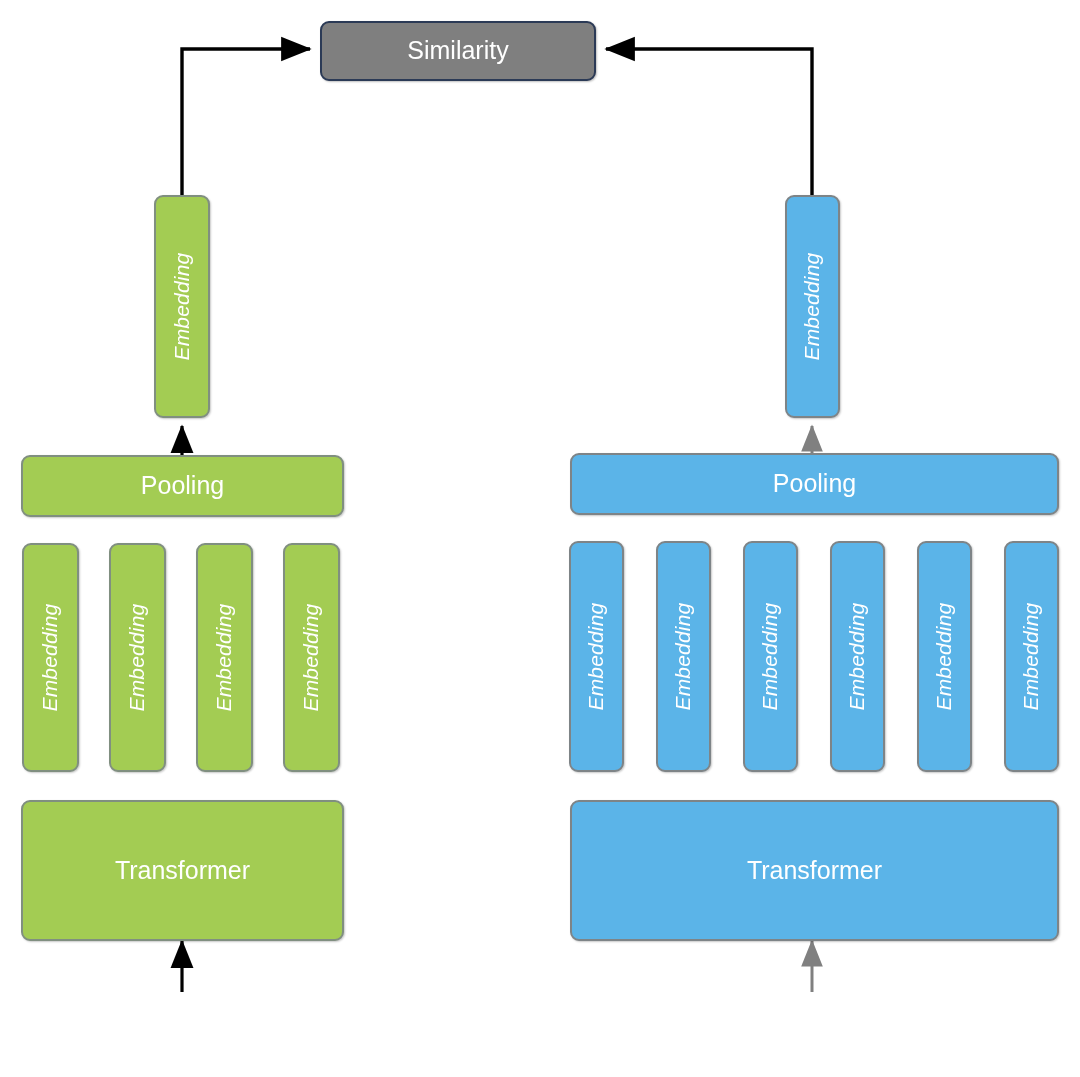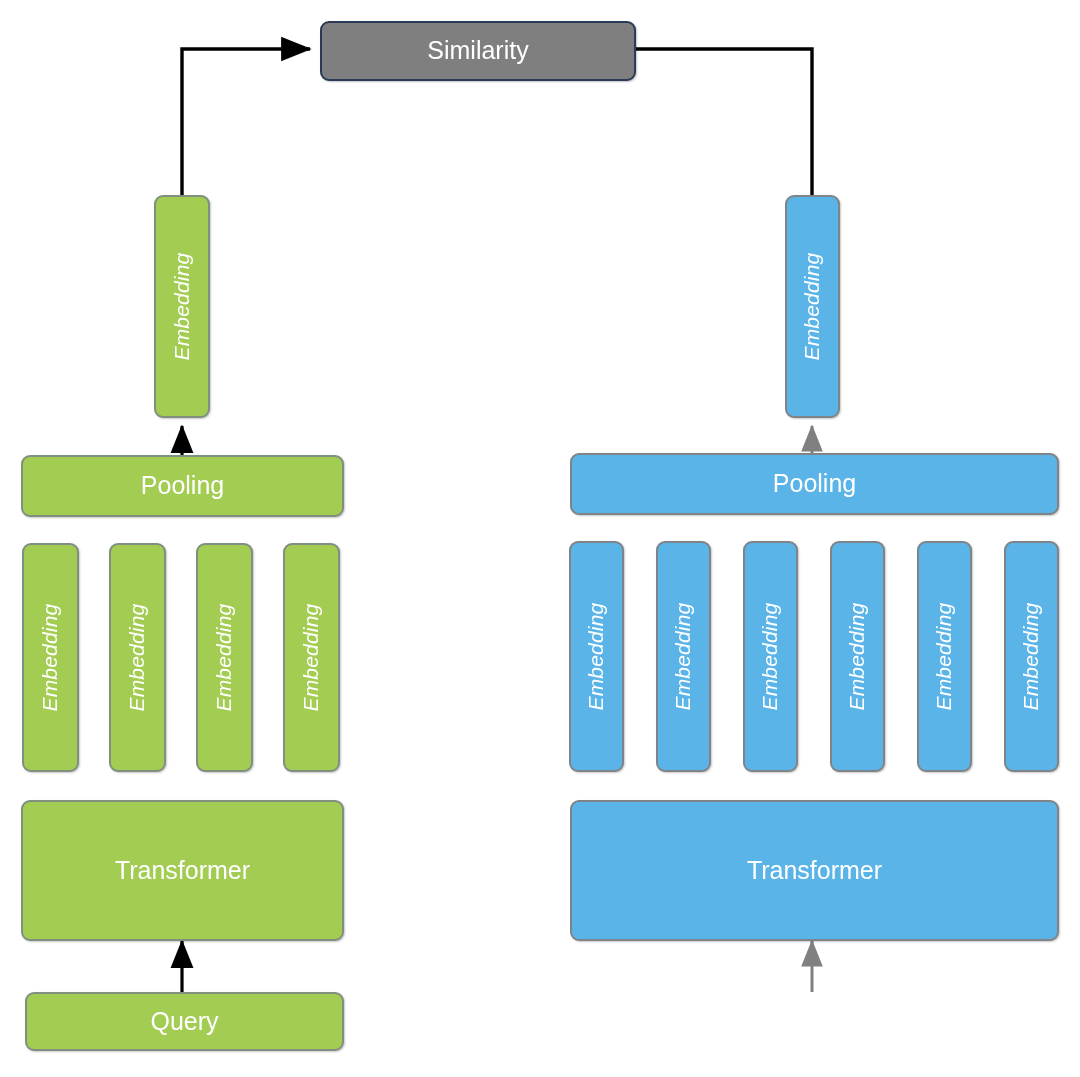--- a/index.html
+++ b/index.html
@@ -92,21 +92,21 @@
 
     <path d="M182,195 L182,49 L310,49" stroke="#000000" stroke-width="3.4" fill="none" marker-end="url(#arrow-black)"></path>
 
     <path d="M812,992 L812,941" stroke="#808080" stroke-width="3" fill="none" marker-end="url(#arrow-gray)"></path>
 
     <path d="M812,453 L812,426" stroke="#808080" stroke-width="3" fill="none" marker-end="url(#arrow-gray)"></path>
 
     <path d="M812,195 L812,49 L606,49" stroke="#000000" stroke-width="3.4" fill="none" marker-end="url(#arrow-black)"></path>
   </svg>
 
-  <div class="node gray similarity horizontal" style="left:320px; top:21px; width:316px; height:60px;">
+  <div class="node gray similarity horizontal" style="left:320px; top:21px; width:276px; height:60px;">
     <span class="lbl">Similarity</span>
   </div>
 
   <div class="node green vertical" style="left:154px; top:195px; width:56px; height:223px;">
     <span class="lbl">Embedding</span>
   </div>
 
   <div class="node green horizontal" style="left:21px; top:455px; width:323px; height:62px;">
     <span class="lbl">Pooling</span>
   </div>
@@ -121,23 +121,20 @@
     <span class="lbl">Embedding</span>
   </div>
   <div class="node green vertical" style="left:283px; top:543px; width:57px; height:229px;">
     <span class="lbl">Embedding</span>
   </div>
 
   <div class="node green horizontal" style="left:21px; top:800px; width:323px; height:141px;">
     <span class="lbl">Transformer</span>
   </div>
 
-  <div class="node green horizontal" style="left:25px; top:992px; width:319px; height:59px;">
-    <span class="lbl">Query</span>
-  </div>
 
   <div class="node blue vertical" style="left:785px; top:195px; width:55px; height:223px;">
     <span class="lbl">Embedding</span>
   </div>
 
   <div class="node blue horizontal" style="left:570px; top:453px; width:489px; height:62px;">
     <span class="lbl">Pooling</span>
   </div>
 
   <div class="node blue vertical" style="left:569px; top:541px; width:55px; height:231px;">

